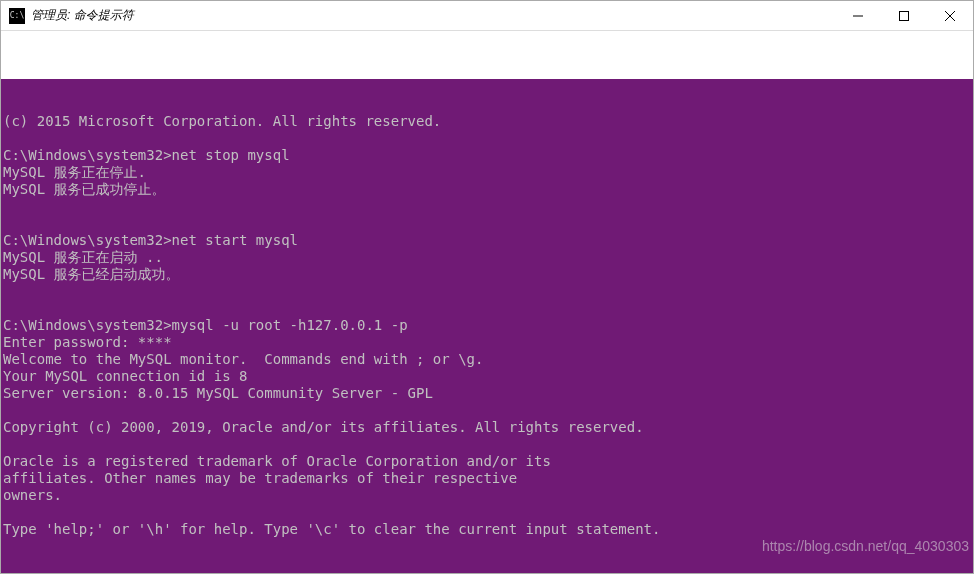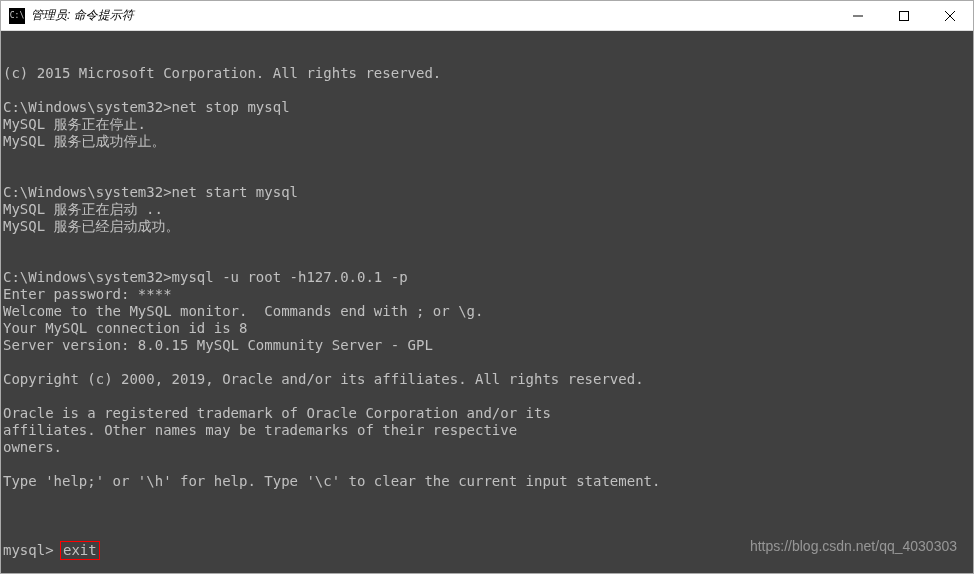--- a/index.html
+++ b/index.html
@@ -64,43 +64,44 @@
       font-size: 11px;
       font-family: "Segoe UI Symbol", sans-serif;
     }
     .titlebar-btn svg {
       stroke: #000;
       stroke-width: 1;
       fill: none;
     }
     .terminal {
       flex: 1;
-      background: #404040;
+      background: #701a75;
       color: #c0c0c0;
       font-family: "NSimSun", "新宋体", "Consolas", monospace;
       font-size: 14px;
       line-height: 17px;
       padding: 0 2px;
       overflow: hidden;
       white-space: pre;
       position: relative;
+      margin-top: 48px;
     }
     .terminal .line {
       white-space: pre;
       min-height: 17px;
     }
     .highlight-box {
       border: 1px solid #ff0000;
       display: inline-block;
       padding: 0 2px;
       margin-left: -2px;
     }
     .watermark {
       position: absolute;
-      right: 16px;
+      right: 4px;
       bottom: 18px;
       color: rgba(220,220,220,0.55);
       font-family: Arial, sans-serif;
       font-size: 14px;
       pointer-events: none;
     }
   </style>
 </head>
 <body>
 

